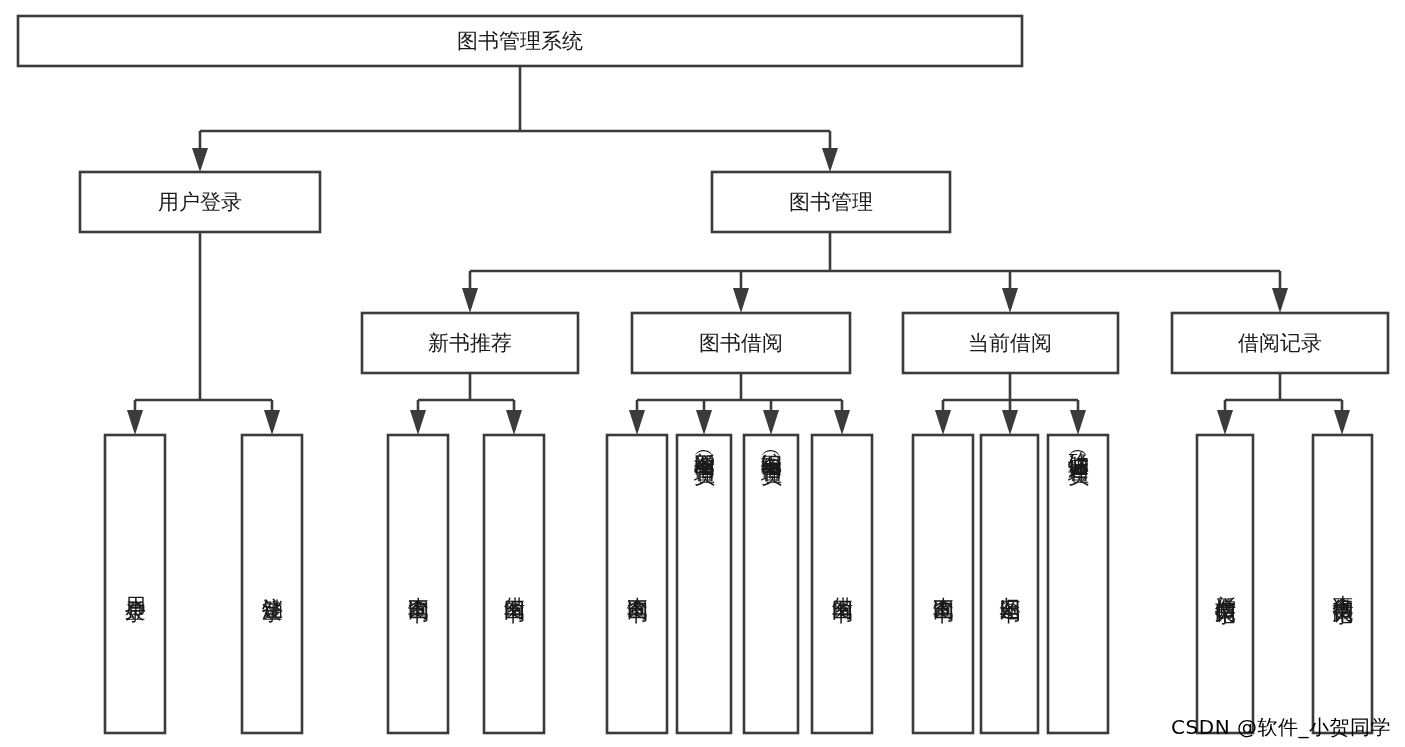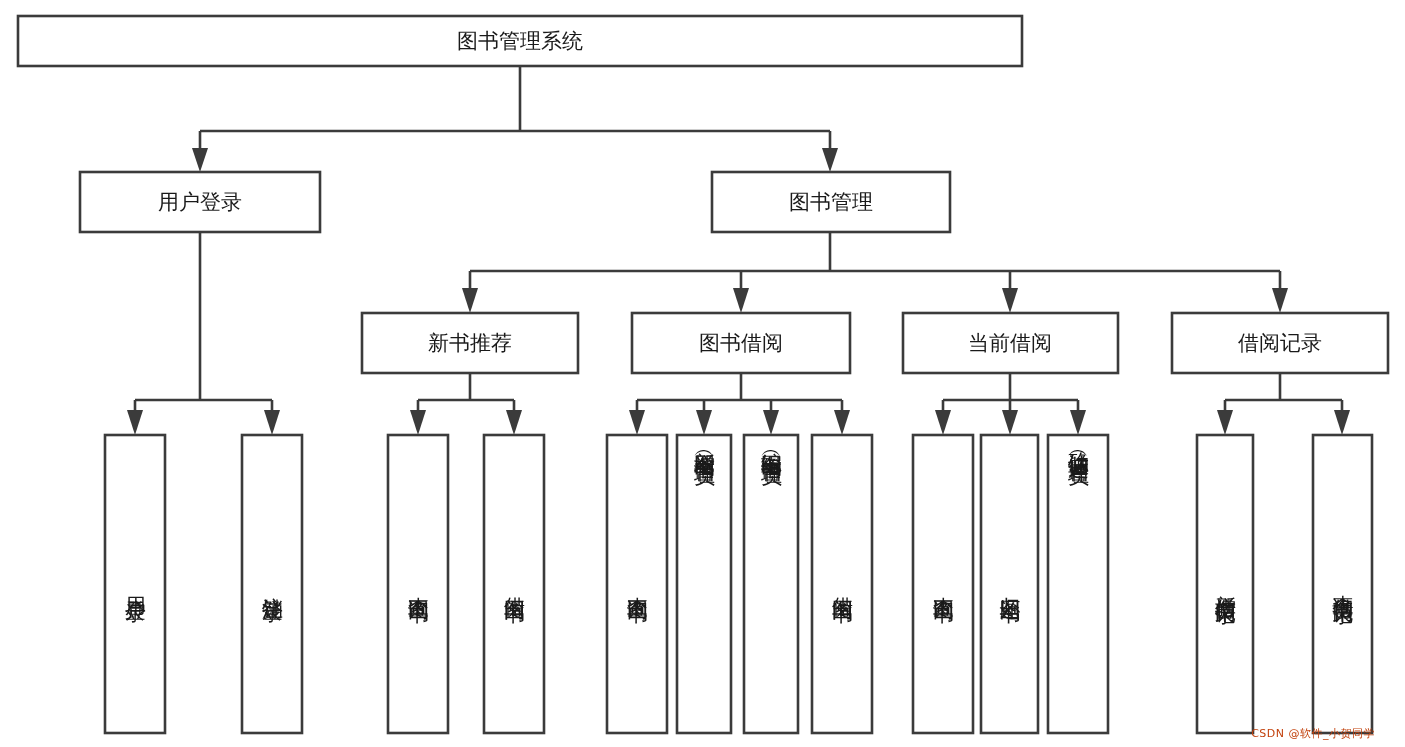--- a/index.html
+++ b/index.html
@@ -65,25 +65,25 @@
     font-family: "DejaVu Sans", "Liberation Sans", sans-serif;
     font-size: 21px;
     line-height: 1.18;
     letter-spacing: 2px;
     color: #1a1a1a;
     white-space: nowrap;
     text-align: center;
   }
   .watermark {
     position: absolute;
-    right: 30px;
+    right: 14px;
     bottom: 6px;
     font-family: "DejaVu Sans", "Liberation Sans", sans-serif;
-    font-size: 11px;
-    color: #c2410c;
+    font-size: 20px;
+    color: #000000;
     white-space: nowrap;
     letter-spacing: 0.5px;
   }
 </style>
 </head>
 <body>
 
 <div id="diagram-root">
 
   <svg id="structure-chart" viewBox="0 0 1405 747" xmlns="http://www.w3.org/2000/svg">

